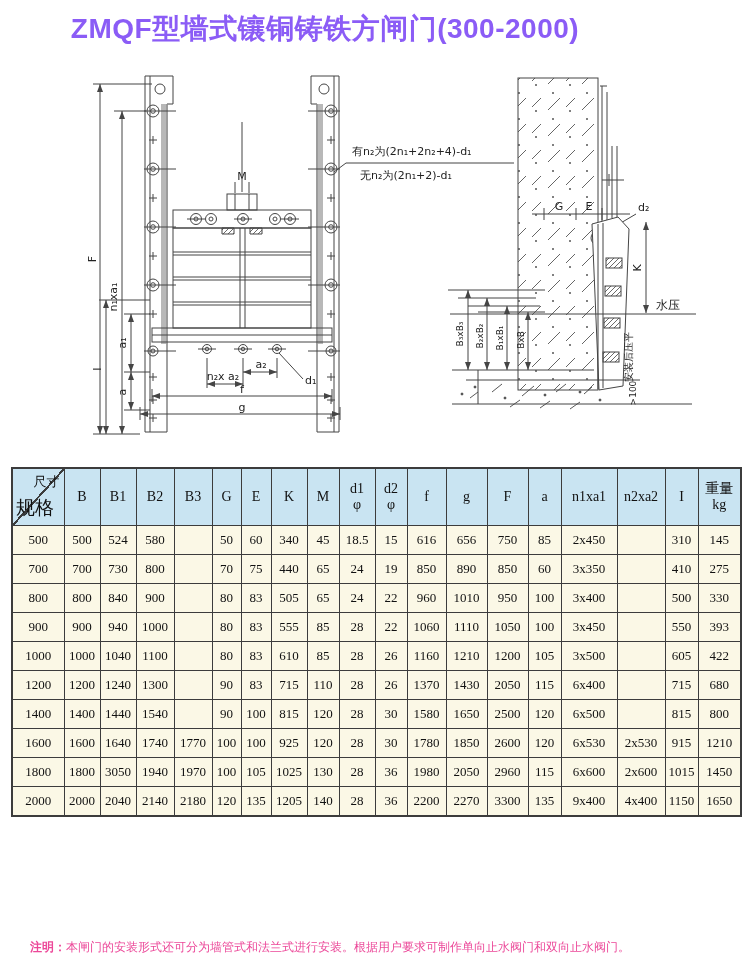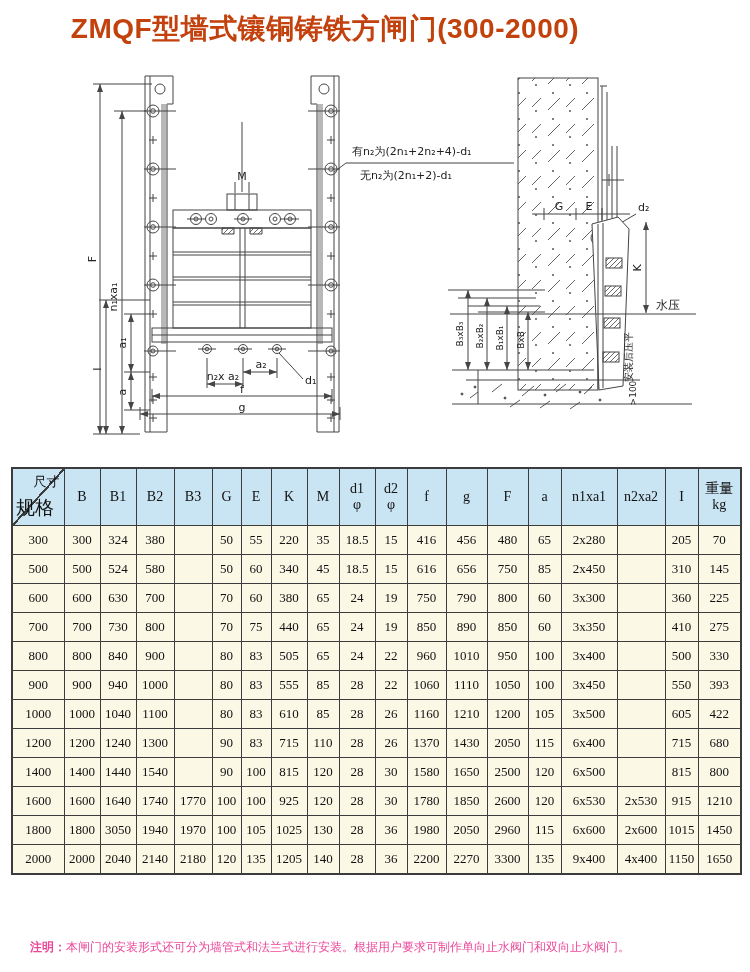--- a/index.html
+++ b/index.html
@@ -2,21 +2,21 @@
 <html><head>
 <meta charset="utf-8">
 <style>
   html,body { margin:0; padding:0; }
   body {
     width:750px; height:972px; position:relative; background:#ffffff;
     font-family:"Liberation Sans", sans-serif; overflow:hidden;
   }
   .title {
     position:absolute; top:10px; left:0; width:650px; text-align:center;
-    font-size:28px; font-weight:bold; color:#c2410c; letter-spacing:0.5px;
+    font-size:28px; font-weight:bold; color:#8b5cf6; letter-spacing:0.5px;
   }
   .drawing { position:absolute; left:0; top:62px; }
   svg text { font-family:"DejaVu Sans", sans-serif; fill:#222; stroke:none; }
   .dim { font-size:11px; }
   .dim-s { font-size:9px; }
   .cjk { font-size:12px; }
   .cjk-s { font-size:10px; }
 
   table.spec {
     position:absolute; left:11px; top:467px; width:729px;
@@ -324,41 +324,20 @@
         <th>F</th>
         <th>a</th>
         <th>n1xa1</th>
         <th>n2xa2</th>
         <th>I</th>
         <th>重量kg</th>
       </tr>
   </thead>
   <tbody>
       <tr>
-        <td>300</td>
-        <td>300</td>
-        <td>324</td>
-        <td>380</td>
-        <td></td>
-        <td>50</td>
-        <td>55</td>
-        <td>220</td>
-        <td>35</td>
-        <td>18.5</td>
-        <td>15</td>
-        <td>416</td>
-        <td>456</td>
-        <td>480</td>
-        <td>65</td>
-        <td>2x280</td>
-        <td></td>
-        <td>205</td>
-        <td>70</td>
-      </tr>
-      <tr>
         <td>500</td>
         <td>500</td>
         <td>524</td>
         <td>580</td>
         <td></td>
         <td>50</td>
         <td>60</td>
         <td>340</td>
         <td>45</td>
         <td>18.5</td>
@@ -366,41 +345,20 @@
         <td>616</td>
         <td>656</td>
         <td>750</td>
         <td>85</td>
         <td>2x450</td>
         <td></td>
         <td>310</td>
         <td>145</td>
       </tr>
       <tr>
-        <td>600</td>
-        <td>600</td>
-        <td>630</td>
-        <td>700</td>
-        <td></td>
-        <td>70</td>
-        <td>60</td>
-        <td>380</td>
-        <td>65</td>
-        <td>24</td>
-        <td>19</td>
-        <td>750</td>
-        <td>790</td>
-        <td>800</td>
-        <td>60</td>
-        <td>3x300</td>
-        <td></td>
-        <td>360</td>
-        <td>225</td>
-      </tr>
-      <tr>
         <td>700</td>
         <td>700</td>
         <td>730</td>
         <td>800</td>
         <td></td>
         <td>70</td>
         <td>75</td>
         <td>440</td>
         <td>65</td>
         <td>24</td>

